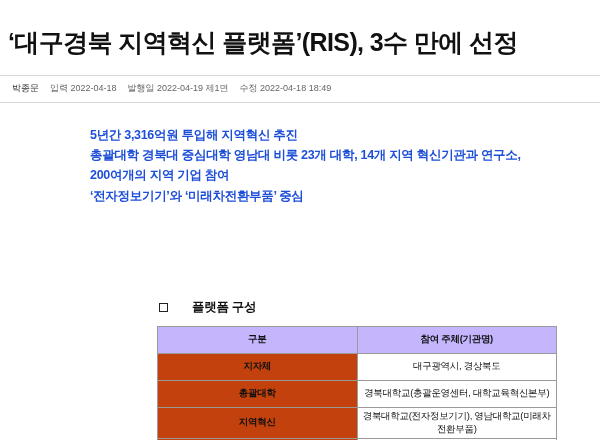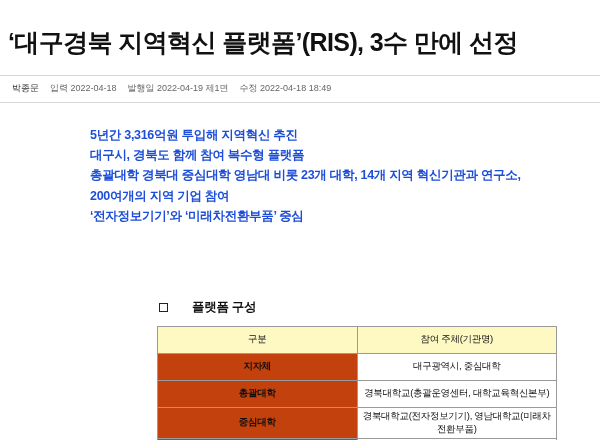--- a/index.html
+++ b/index.html
@@ -91,22 +91,22 @@
   }
   table.plat th, table.plat td {
     border: 1px solid #9a9a9a;
     text-align: center;
     vertical-align: middle;
     height: 22px;
     padding: 2px 3px;
     color: #111111;
   }
   table.plat th {
-    background: #fef9c3;
-    font-weight: normal;
+    background: #c4b5fd;
+    font-weight: bold;
   }
   table.plat td.col-key {
     background: #c2410c;
     font-weight: bold;
     width: 123px;
   }
   table.plat td.col-val {
     background: #ffffff;
   }
 </style>
@@ -119,49 +119,48 @@
 
   <div class="meta-bar">
     <span class="meta-author">박종문</span>
     <span class="meta-item">입력 2022-04-18</span>
     <span class="meta-item">발행일 2022-04-19 제1면</span>
     <span class="meta-item">수정 2022-04-18 18:49</span>
   </div>
 
   <div class="lede">
     <div>5년간 3,316억원 투입해 지역혁신 추진</div>
-    <div>대구시, 경북도 함께 참여 복수형 플랫폼</div>
     <div>총괄대학 경북대 중심대학 영남대 비롯 23개 대학, 14개 지역 혁신기관과 연구소,</div>
     <div>200여개의 지역 기업 참여</div>
     <div>‘전자정보기기’와 ‘미래차전환부품’ 중심</div>
   </div>
 
   <div class="table-wrap">
     <div class="table-title">
       <span class="sq-icon"></span>
       <span>플랫폼 구성</span>
     </div>
     <table class="plat">
       <thead>
         <tr>
           <th class="col-key">구분</th>
           <th class="col-val">참여 주체(기관명)</th>
         </tr>
       </thead>
       <tbody>
         <tr>
           <td class="col-key">지자체</td>
-          <td class="col-val">대구광역시,  중심대학</td>
+          <td class="col-val">대구광역시,  경상북도</td>
         </tr>
         <tr>
           <td class="col-key">총괄대학</td>
           <td class="col-val">경북대학교(총괄운영센터,  대학교육혁신본부)</td>
         </tr>
         <tr>
-          <td class="col-key">중심대학</td>
+          <td class="col-key">지역혁신</td>
           <td class="col-val">경북대학교(전자정보기기),   영남대학교(미래차전환부품)</td>
         </tr>
         <tr>
           <td class="col-key">참여대학</td>
           <td class="col-val">대구·경북 소재  일반대학 및 전문대학 23개</td>
         </tr>
 
       </tbody>
     </table>
   </div>

